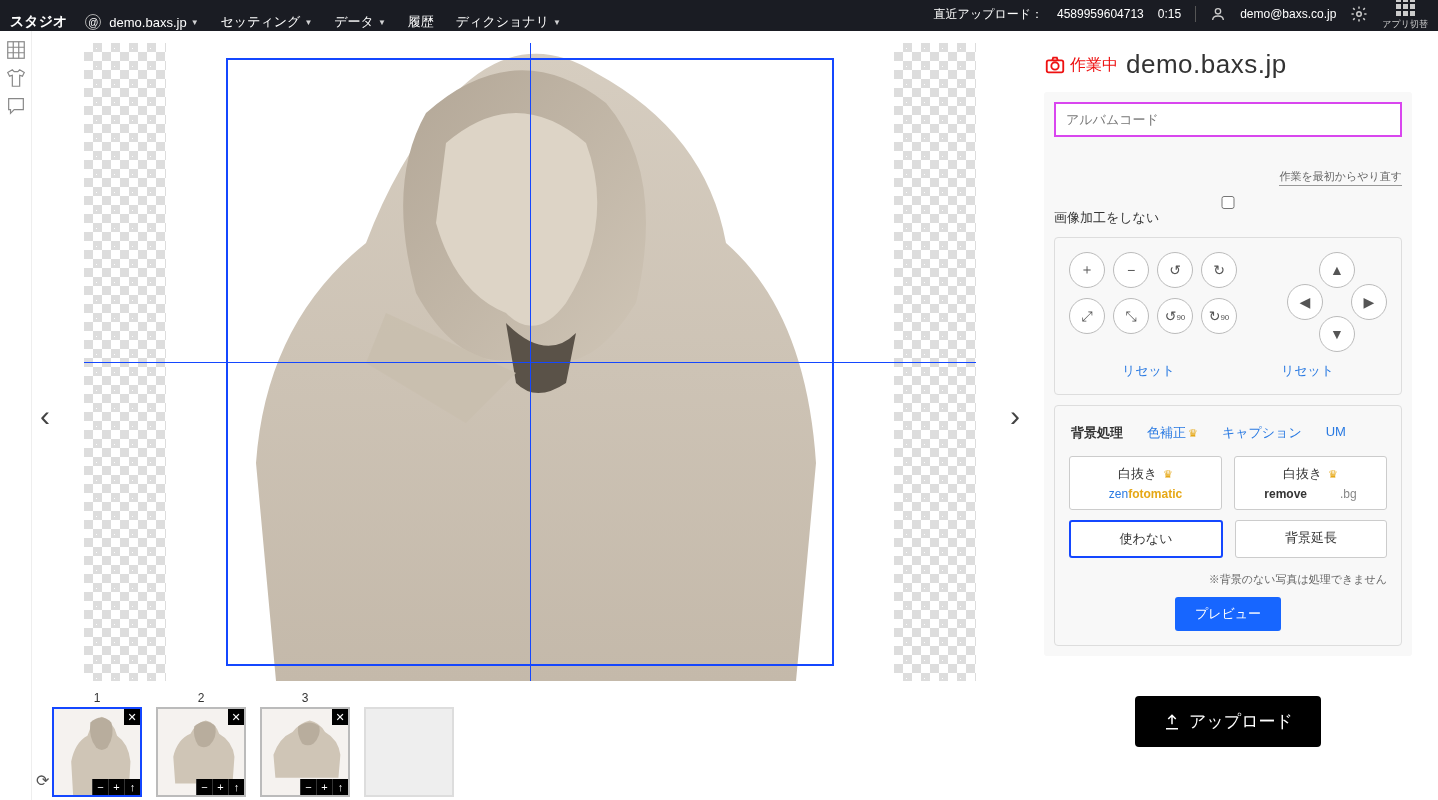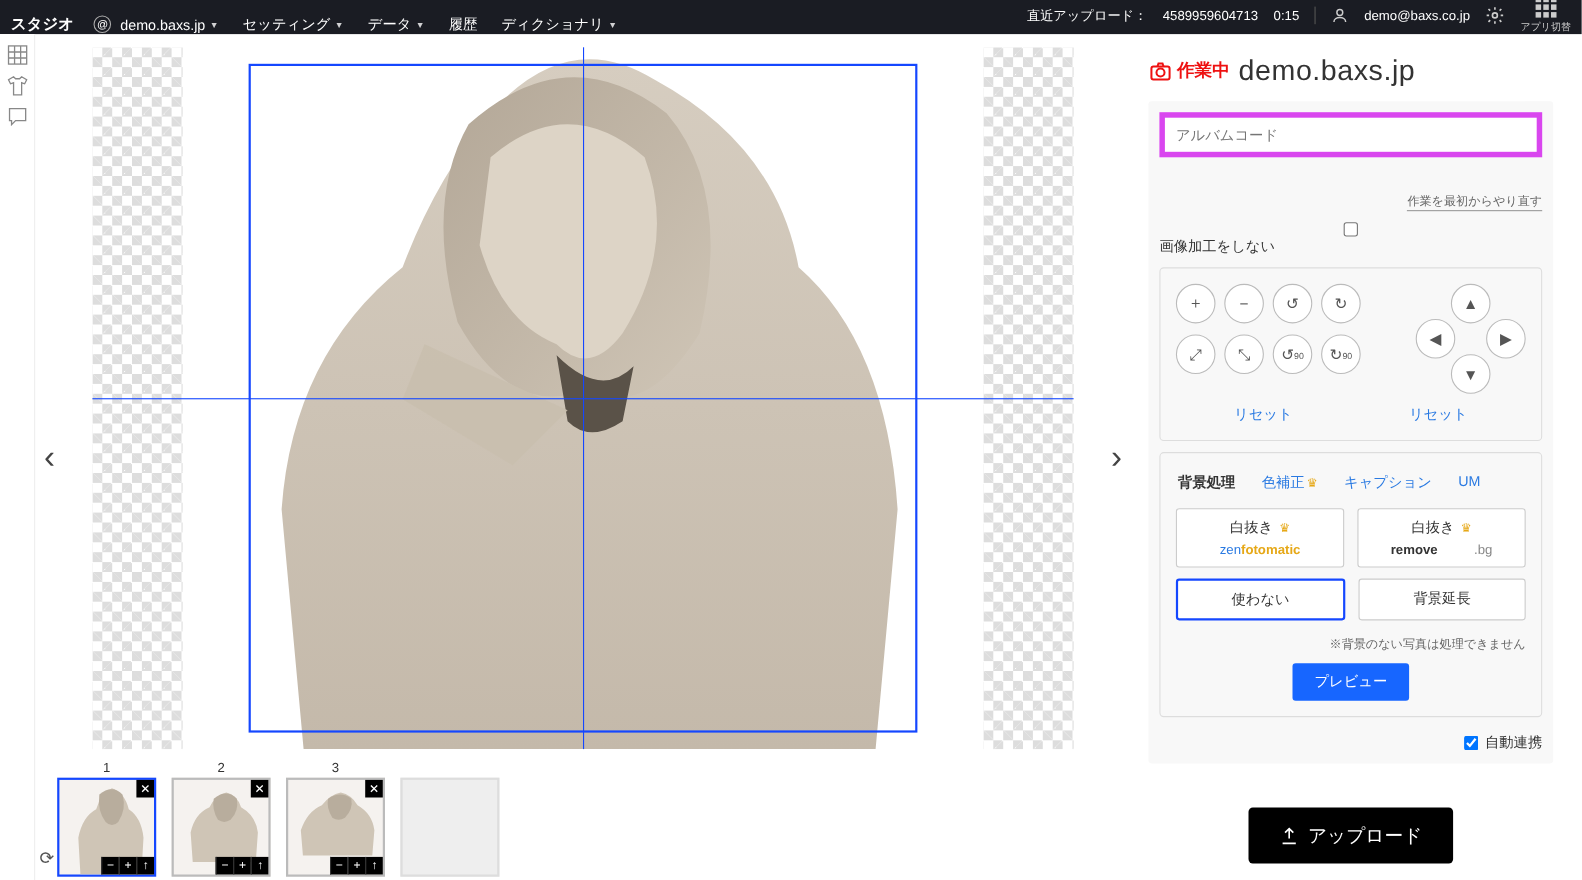--- a/index.html
+++ b/index.html
@@ -46,23 +46,23 @@
 .thumb .x { position:absolute; top:0; right:0; width:16px; height:16px; background:#000; color:#fff; font-size:11px; display:flex; align-items:center; justify-content:center; cursor:pointer;}
 .thumb .mini { width:100%; height:100%; }
 .thumb .ctrls { position:absolute; bottom:0; right:0; display:flex; }
 .thumb .ctrls span { width:16px; height:16px; background:#000; color:#fff; font-size:11px; display:flex; align-items:center; justify-content:center; cursor:pointer; border-left:1px solid #333;}
 .thumb.empty { background:#eee; border-color:#ddd;}
 .refresh { position:absolute; left:4px; bottom:10px; font-size:16px; color:#555; cursor:pointer; }
 
 
 .rightpanel { width:410px; padding:18px 26px 10px 16px; display:flex; flex-direction:column; gap:12px; }
 .rp-head { display:flex; align-items:center; gap:8px; }
-.rp-head .work { color:#e11; font-size:16px; display:flex; align-items:flex-start; gap:4px;font-weight:bold;}
+.rp-head .work { color:#e11; font-size:16px; display:flex; align-items:flex-end; gap:4px;}
 .rp-head .domain { font-size:26px; font-weight:400; letter-spacing:.5px;}
-.album-input { width:100%; border:5px solid #d946ef; padding:8px 10px; font-size:13px; }
+.album-input { width:100%; border:2px solid #d946ef; padding:8px 10px; font-size:13px; }
 .rp-restart { text-align:right; font-size:11px; color:#666; border-bottom:1px solid #999; align-self:flex-end; padding-bottom:1px; cursor:pointer;margin-top:22px;}
 .rp-noproc { display:flex; gap:0; font-size:13px;flex-direction:column; }
 .rp-card { border:1px solid #ddd; border-radius:4px; padding:14px; display:flex; flex-direction:column; gap:10px;}
 .rp-controls { display:flex; gap:30px; justify-content:space-between; }
 .btn-grid { display:flex; flex-direction:column; gap:10px; }
 .btn-row { display:flex; gap:8px; }
 .cbtn { width:36px; height:36px; border:1px solid #bbb; border-radius:50%; display:flex; align-items:center; justify-content:center; font-size:14px; cursor:pointer; background:#fff; color:#555;}
 .cbtn .sub { font-size:8px; position:relative; top:1px;}
 .dpad { position:relative; width:100px; height:100px; }
 .dpad .cbtn { position:absolute; }
@@ -310,24 +310,20 @@
           </div>
         </div>
         <div class="bg-opts">
           <div class="bg-opt sel">使わない</div>
           <div class="bg-opt">背景延長</div>
         </div>
         <div class="rp-note">※背景のない写真は処理できません</div>
         <button class="preview-btn">プレビュー</button>
       </div>
 
-      <label class="autolink">
-        <input type="checkbox" checked="" style="">
-        <span>自動連携</span>
-      </label>
     </div>
 
     <button class="upload-btn">
       <svg width="18" height="18" viewBox="0 0 24 24" fill="none" stroke="#fff" stroke-width="2">
           <path d="M12 3v12M7 8l5-5 5 5M4 21h16"></path>
         </svg>
       <span>アップロード</span>
     </button>
   </div>
 </div>

